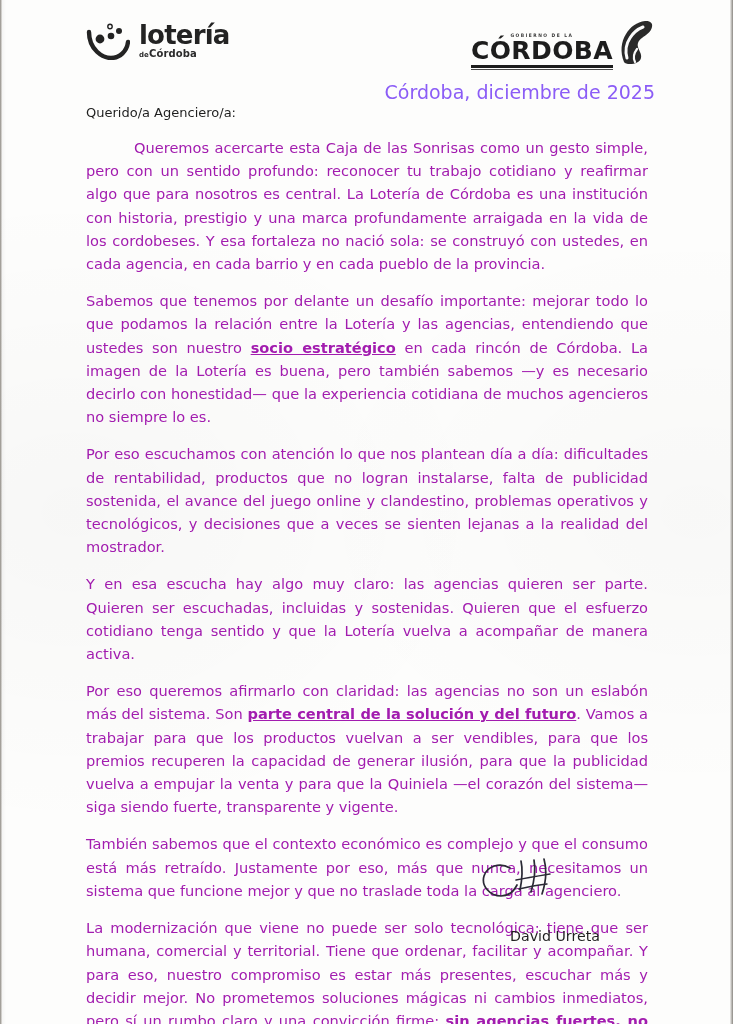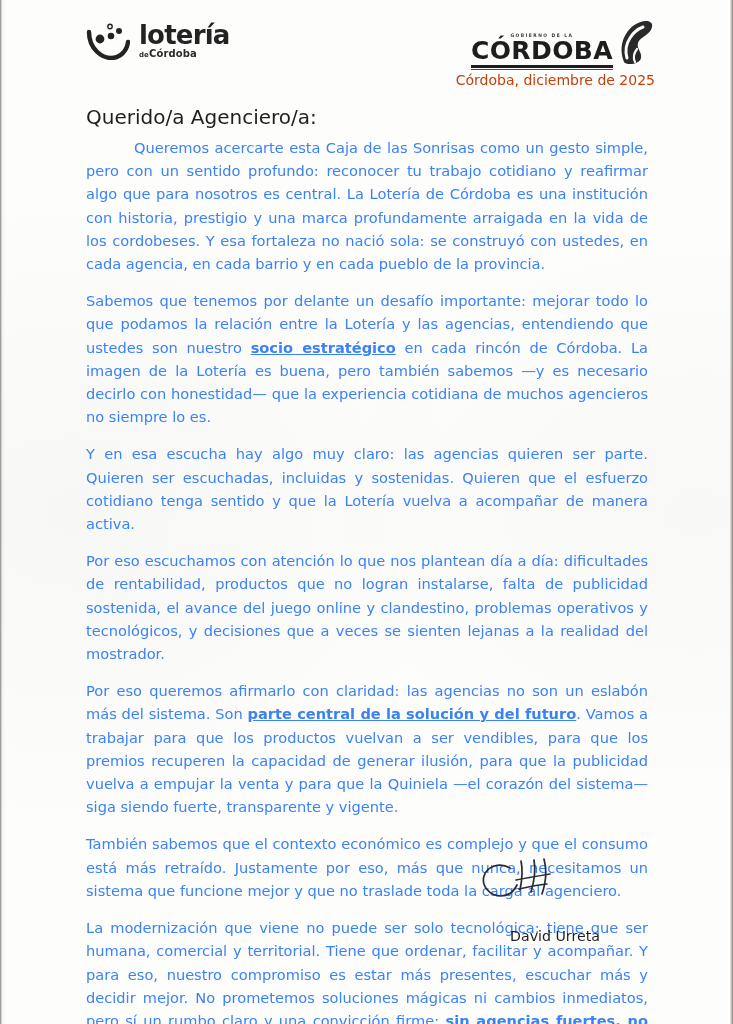--- a/index.html
+++ b/index.html
@@ -114,44 +114,44 @@
     background: #4a4a4a;
     width: 100%;
     margin-top: 1px;
   }
   .cba-hand { width: 40px; height: 48px; display:block; margin-bottom: 4px; }
 
   
   .date-line {
     position: absolute;
     right: 78px;
-    top: 72px;
-    font-size: 14px;
-    color: #c2410c;
+    top: 81px;
+    font-size: 19px;
+    color: #8b5cf6;
   }
   .salutation {
     position: absolute;
     left: 86px;
     top: 105px;
-    font-size: 20px;
+    font-size: 13px;
     color: #1f1f1f;
   }
   .body {
     position: absolute;
     left: 86px;
     top: 136px;
     width: 562px;
   }
   .para {
     font-size: 14.6px;
     line-height: 23.2px;
     text-align: justify;
     text-justify: inter-word;
     margin: 0 0 14px 0;
-    color: #3b82f6;
+    color: #a21caf;
     hyphens: none;
   }
   .para.indent { text-indent: 48px; }
   .para b { font-weight: bold; text-decoration: underline; }
 
   .closing {
     position: absolute;
     left: 86px;
     top: 868px;
     font-size: 14.5px;
@@ -220,22 +220,22 @@
     </div>
   </div>
 
   <div class="date-line">Córdoba, diciembre de 2025</div>
 
   <div class="salutation">Querido/a Agenciero/a:</div>
 
   <div class="body" id="letter-body">
       <p class="para indent"><span>Queremos acercarte esta Caja de las Sonrisas como un gesto simple, pero con un sentido profundo: reconocer tu trabajo cotidiano y reafirmar algo que para nosotros es central. La Lotería de Córdoba es una institución con historia, prestigio y una marca profundamente arraigada en la vida de los cordobeses. Y esa fortaleza no nació sola: se construyó con ustedes, en cada agencia, en cada barrio y en cada pueblo de la provincia.</span></p>
       <p class="para"><span>Sabemos que tenemos por delante un desafío importante: mejorar todo lo que podamos la relación entre la Lotería y las agencias, entendiendo que ustedes son nuestro </span><b>socio estratégico</b><span> en cada rincón de Córdoba. La imagen de la Lotería es buena, pero también sabemos —y es necesario decirlo con honestidad— que la experiencia cotidiana de muchos agencieros no siempre lo es.</span></p>
+      <p class="para"><span>Por eso escuchamos con atención lo que nos plantean día a día: dificultades de rentabilidad, productos que no logran instalarse, falta de publicidad sostenida, el avance del juego online y clandestino, problemas operativos y tecnológicos, y decisiones que a veces se sienten lejanas a la realidad del mostrador.</span></p>
       <p class="para"><span>Y en esa escucha hay algo muy claro: las agencias quieren ser parte. Quieren ser escuchadas, incluidas y sostenidas. Quieren que el esfuerzo cotidiano tenga sentido y que la Lotería vuelva a acompañar de manera activa.</span></p>
-      <p class="para"><span>Por eso escuchamos con atención lo que nos plantean día a día: dificultades de rentabilidad, productos que no logran instalarse, falta de publicidad sostenida, el avance del juego online y clandestino, problemas operativos y tecnológicos, y decisiones que a veces se sienten lejanas a la realidad del mostrador.</span></p>
       <p class="para"><span>Por eso queremos afirmarlo con claridad: las agencias no son un eslabón más del sistema. Son </span><b>parte central de la solución y del futuro</b><span>. Vamos a trabajar para que los productos vuelvan a ser vendibles, para que los premios recuperen la capacidad de generar ilusión, para que la publicidad vuelva a empujar la venta y para que la Quiniela —el corazón del sistema— siga siendo fuerte, transparente y vigente.</span></p>
       <p class="para"><span>También sabemos que el contexto económico es complejo y que el consumo está más retraído. Justamente por eso, más que nunca, necesitamos un sistema que funcione mejor y que no traslade toda la carga al agenciero.</span></p>
       <p class="para"><span>La modernización que viene no puede ser solo tecnológica: tiene que ser humana, comercial y territorial. Tiene que ordenar, facilitar y acompañar. Y para eso, nuestro compromiso es estar más presentes, escuchar más y decidir mejor. No prometemos soluciones mágicas ni cambios inmediatos, pero sí un rumbo claro y una convicción firme: </span><b>sin agencias fuertes, no hay Lotería fuerte.</b></p>
     </div>
 
 
   <div class="signature-block">
     <svg class="sig-draw" viewBox="0 0 120 46">
       <path d="M34 10 C24 4, 11 8, 8 18 C5 28, 14 38, 25 38 C33 38, 38 33, 41 27" fill="none" stroke="#2a2a35" stroke-width="1.7" stroke-linecap="round"></path>
       <path d="M45 3 C47 12, 46 22, 44 32" fill="none" stroke="#2a2a35" stroke-width="1.7" stroke-linecap="round"></path>

